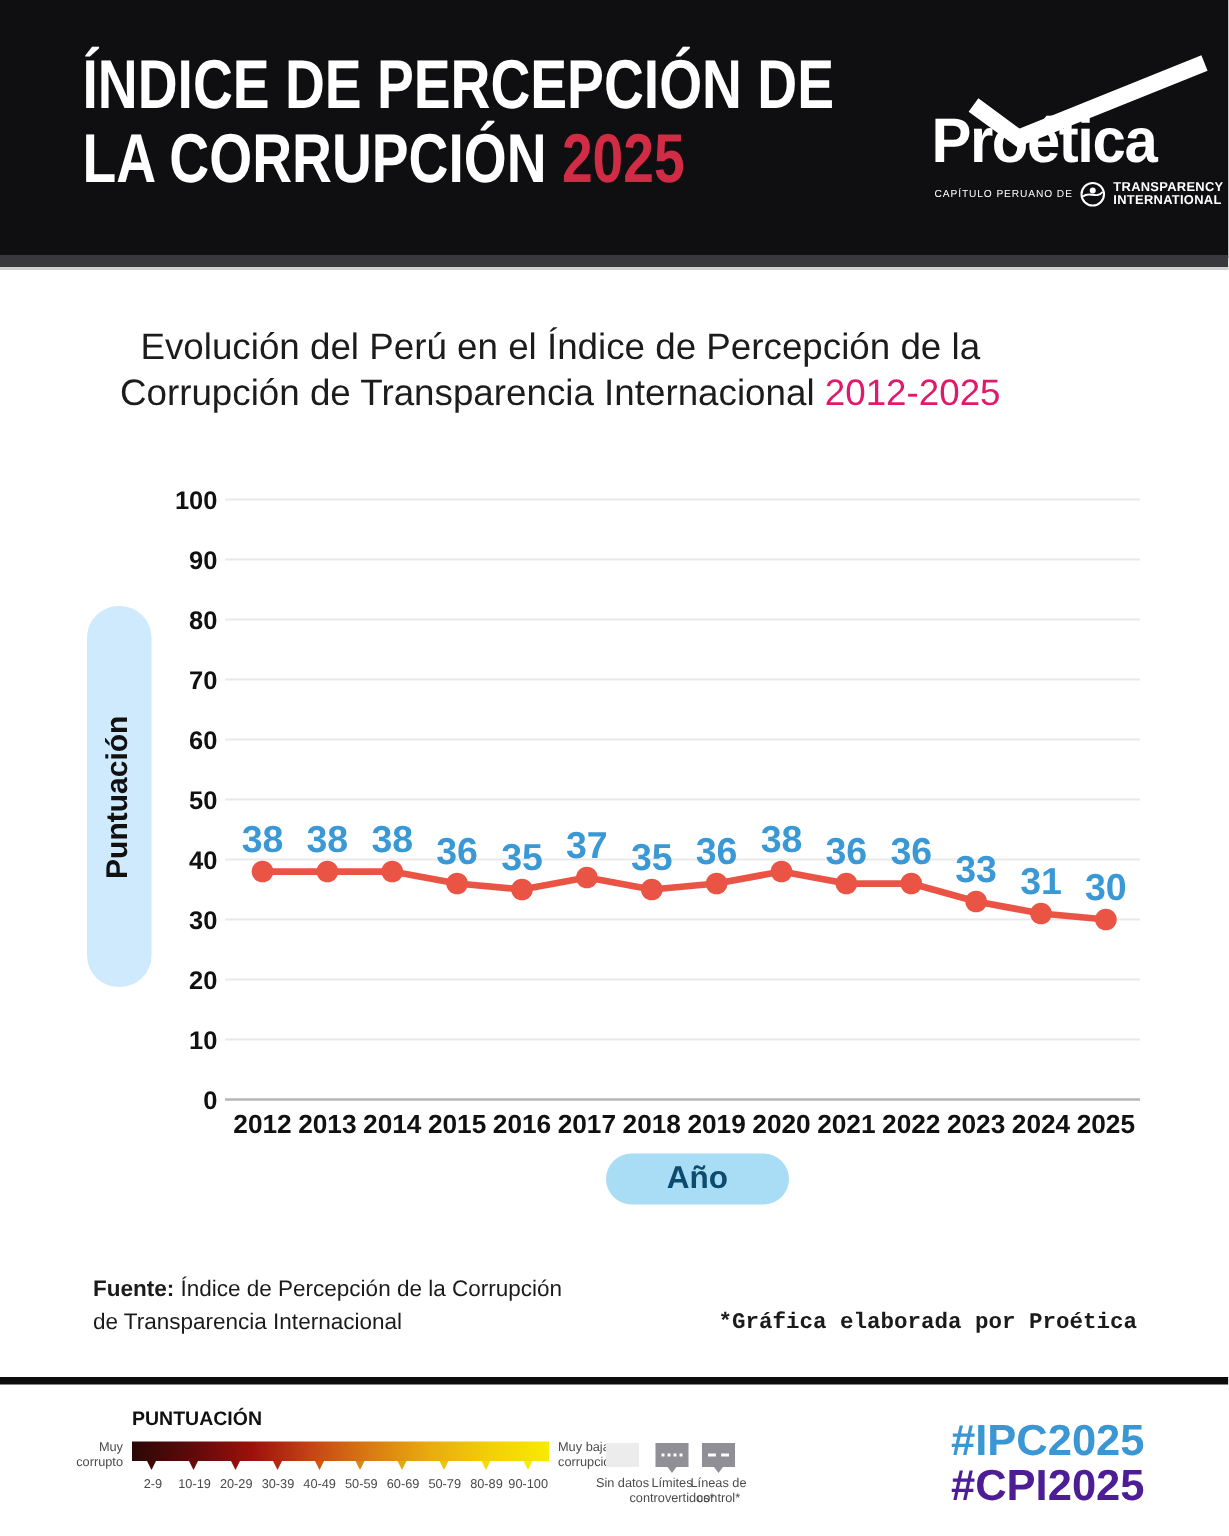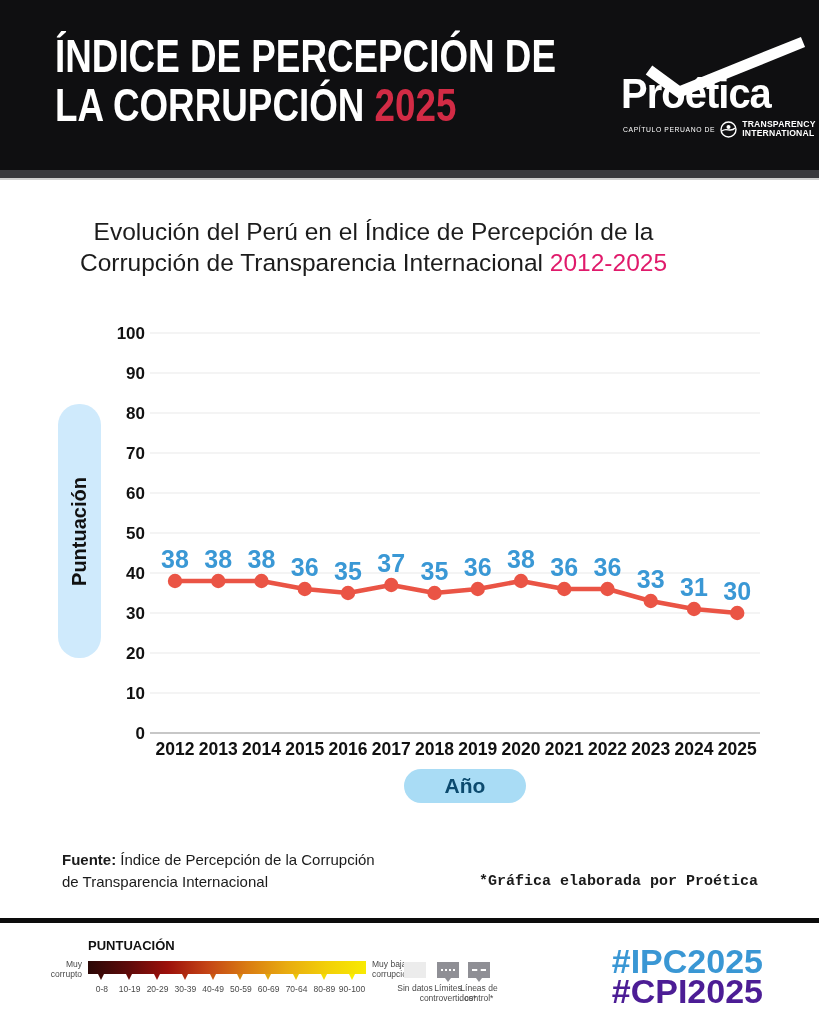--- a/index.html
+++ b/index.html
@@ -61,21 +61,21 @@
   .scale-labels .lbl{position:absolute;text-align:center;font-size:8.5px;color:#4a4a4a;width:28px;}
 
   .swatch{position:absolute;top:962px;width:22px;height:16px;}
   .swatch .dash{position:absolute;left:4px;top:7px;width:14px;border-top:2px dotted #fff;}
   .swatch .dash2{position:absolute;left:4px;top:7px;width:14px;border-top:2px dashed #fff;}
   .swatch .ptr{position:absolute;left:8px;top:16px;width:0;height:0;border-left:3px solid transparent;
         border-right:3px solid transparent;border-top:4px solid #8f8f95;}
   .swatch-label{position:absolute;top:984px;text-align:center;font-size:8.5px;line-height:9.5px;color:#4a4a4a;}
 
   
-  .hashtags{position:absolute;right:56px;top:946px;text-align:right;font-size:34px;
+  .hashtags{position:absolute;right:56px;top:946px;text-align:right;font-size:29px;
         font-weight:bold;line-height:30px;}
   .hashtags .ipc{color:#3a97d4;}
   .hashtags .cpi{color:#4c1d95;}
 </style>
 </head>
 <body>
 
 <div class="page">
 
   <div class="header">
@@ -207,28 +207,28 @@
       <div class="tick" style="left: 66px; border-top-color: rgb(147, 15, 11);"></div>
       <div class="tick" style="left: 93.8px; border-top-color: rgb(176, 44, 16);"></div>
       <div class="tick" style="left: 121.6px; border-top-color: rgb(201, 90, 19);"></div>
       <div class="tick" style="left: 149.4px; border-top-color: rgb(214, 136, 18);"></div>
       <div class="tick" style="left: 177.2px; border-top-color: rgb(226, 169, 15);"></div>
       <div class="tick" style="left: 205px; border-top-color: rgb(236, 197, 10);"></div>
       <div class="tick" style="left: 232.8px; border-top-color: rgb(244, 220, 5);"></div>
       <div class="tick" style="left: 260.6px; border-top-color: rgb(249, 238, 1);"></div>
     </div>
   <div id="scale-labels" class="scale-labels">
-      <div class="lbl" style="left: -0.0999999px;">0-8</div>
+      <div class="lbl" style="left: -0.0999999px;">2-9</div>
       <div class="lbl" style="left: 27.7px;">10-19</div>
       <div class="lbl" style="left: 55.5px;">20-29</div>
       <div class="lbl" style="left: 83.3px;">30-39</div>
       <div class="lbl" style="left: 111.1px;">40-49</div>
       <div class="lbl" style="left: 138.9px;">50-59</div>
       <div class="lbl" style="left: 166.7px;">60-69</div>
-      <div class="lbl" style="left: 194.5px;">70-64</div>
+      <div class="lbl" style="left: 194.5px;">50-79</div>
       <div class="lbl" style="left: 222.3px;">80-89</div>
       <div class="lbl" style="left: 250.1px;">90-100</div>
     </div>
 
   <div class="muy-right">
     <span>Muy baja</span><br>
     <span>corrupción</span>
   </div>
 
   <div class="swatch" style="left: 404px; background: rgb(236, 236, 236);"></div>

